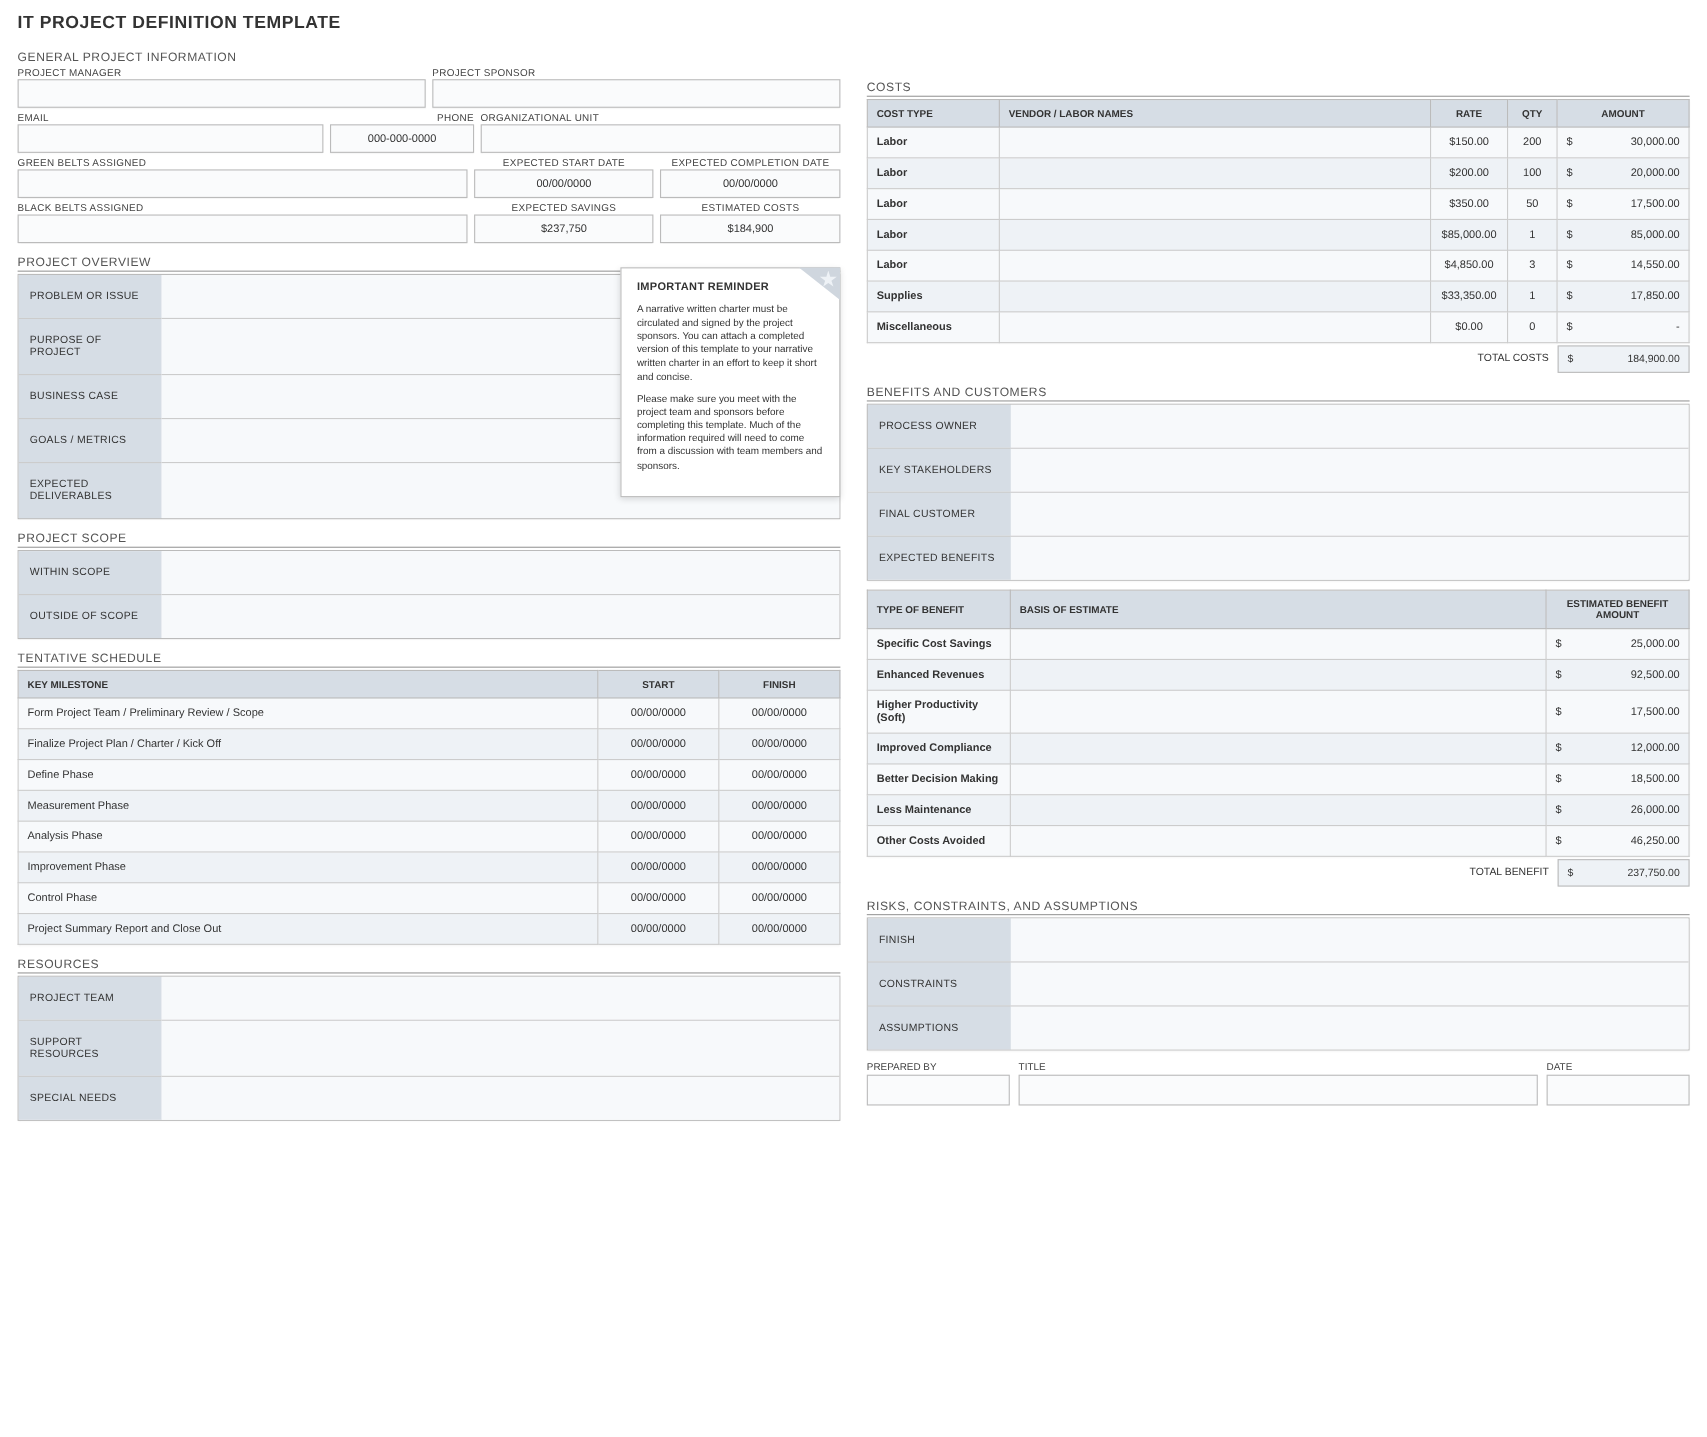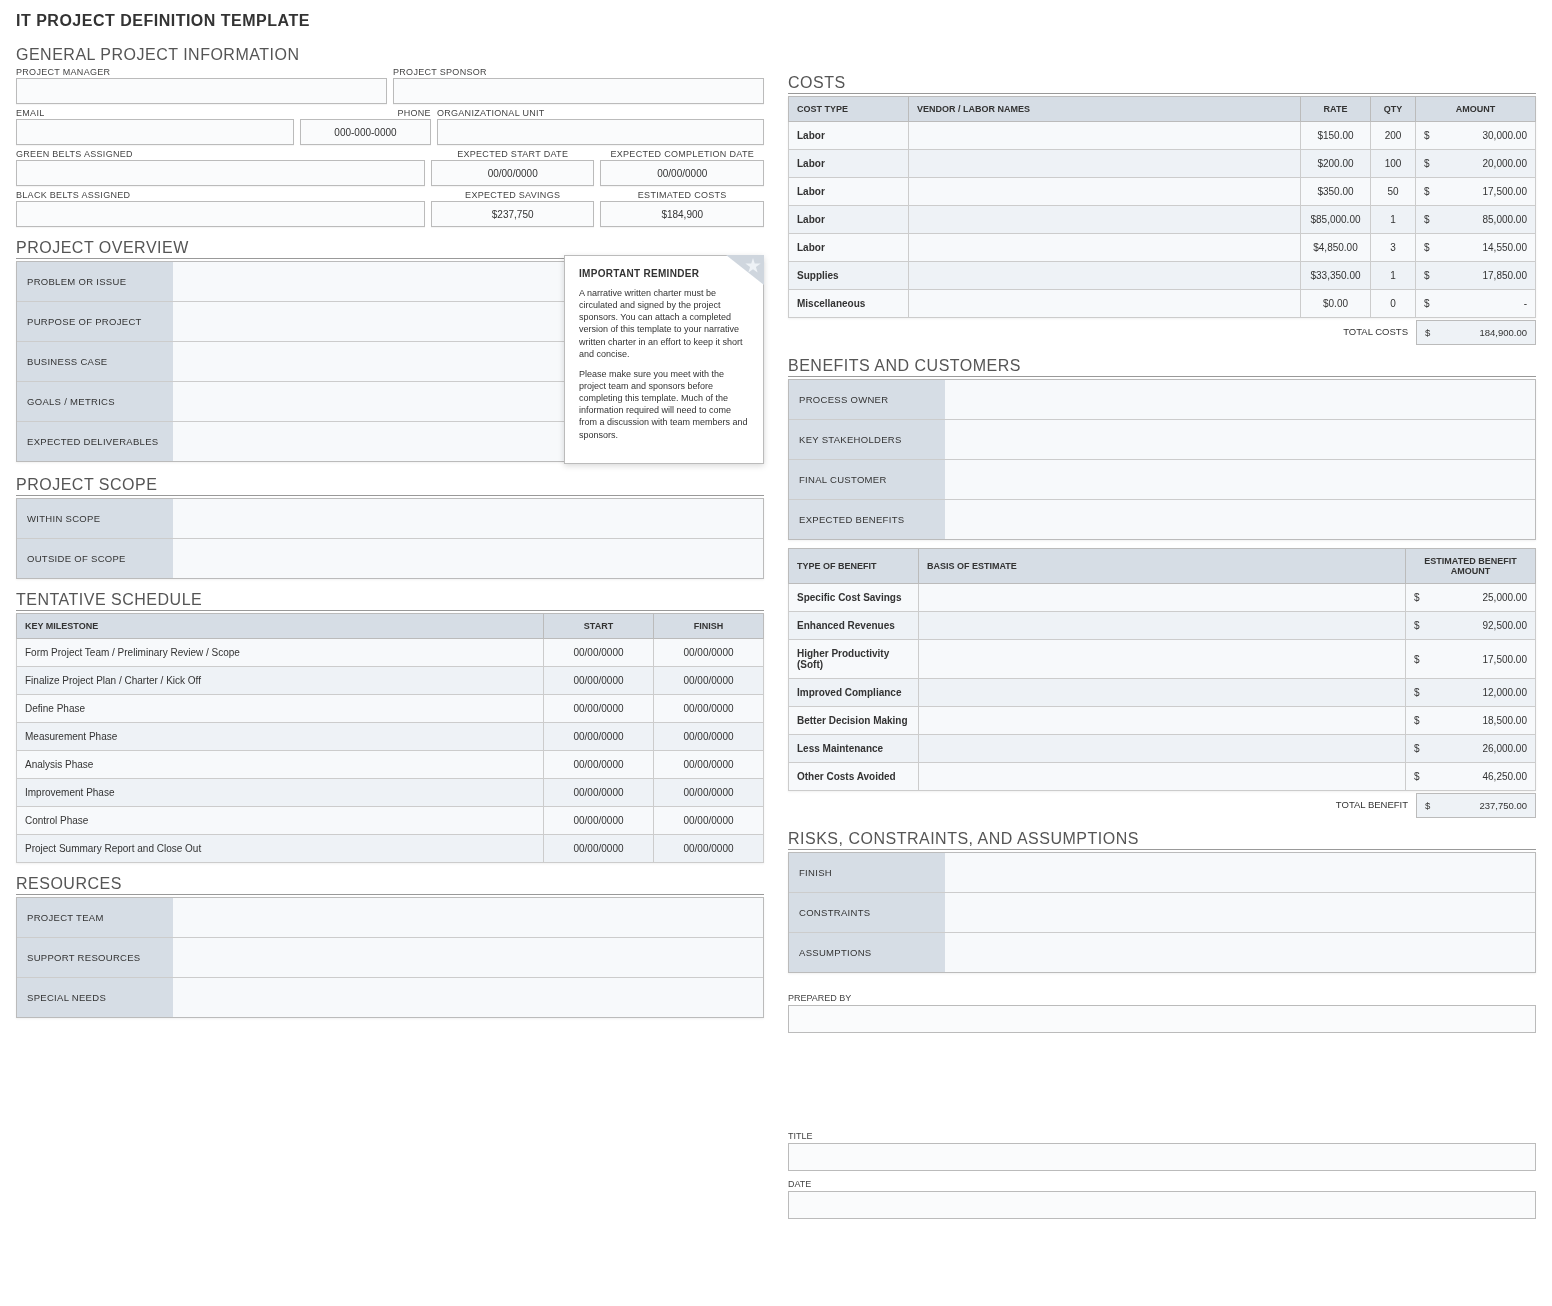--- a/index.html
+++ b/index.html
@@ -12,21 +12,21 @@
   }
   .container { display: flex; gap: 24px; }
   .col { flex: 1; min-width: 0; }
   h1 {
     font-size: 16px;
     font-weight: 700;
     letter-spacing: 0.5px;
     margin-bottom: 4px;
   }
   .section-title {
-    font-size: 16px;
+    font-size: 11px;
     color: #555;
     letter-spacing: 0.5px;
     margin-top: 12px;
     margin-bottom: 2px;
     border-bottom: 1px solid transparent;
   }
   .section-title.underlined { border-bottom: 1px solid #999; padding-bottom: 1px; }
   
   .gi-row { display: flex; gap: 6px; margin-bottom: 4px; }
   .gi-cell { flex: 1; position: relative; }
@@ -48,21 +48,21 @@
     font-size: 10px;
     color: #333;
     box-shadow: 0 1px 1px rgba(0,0,0,0.04);
   }
   
   .lv-table { width: 100%; border-collapse: separate; border-spacing: 0; border: 1px solid #bbb; box-shadow: 0 1px 2px rgba(0,0,0,0.06); }
   .lv-table td { border-top: 1px solid #ccc; }
   .lv-table tr:first-child td { border-top: none; }
   .lv-label {
     background: #d6dde5;
-    width: 156px;
+    width: 130px;
     padding: 14px 10px;
     font-size: 9.5px;
     color: #333;
     letter-spacing: 0.3px;
     vertical-align: middle;
   }
   .lv-val { background: #f7f9fb; padding: 14px 10px; font-size: 10px; }
   
   table.data { width: 100%; border-collapse: collapse; box-shadow: 0 1px 2px rgba(0,0,0,0.06); }
   table.data th {
@@ -107,21 +107,21 @@
     width: 38px; height: 30px; background: #cfd6de;
     clip-path: polygon(0 0, 100% 0, 100% 100%);
   }
   .reminder .star::after {
     content:""; position:absolute; top:3px; right:3px; width:16px; height:16px;
     background:#eef2f6;
     clip-path: polygon(50% 0%, 61% 35%, 98% 35%, 68% 57%, 79% 91%, 50% 70%, 21% 91%, 32% 57%, 2% 35%, 39% 35%);
   }
   .overview-wrap { position: relative; }
   
-  .sig-row { display: flex; gap: 8px; margin-top: 20px; flex-direction: column; }
+  .sig-row { display: flex; gap: 8px; margin-top: 10px; }
   .sig-cell { flex: 1; }
   .sig-cell.sm { flex: 0 0 130px; }
   .sig-cell .lbl { font-size: 9px; color:#444; margin-bottom:2px; display:block; }
   .sig-cell .box { border:1px solid #bbb; height:28px; background:#fafbfc; }
 </style>
 </head>
 <body>
 
 <h1>IT PROJECT DEFINITION TEMPLATE</h1>
 

